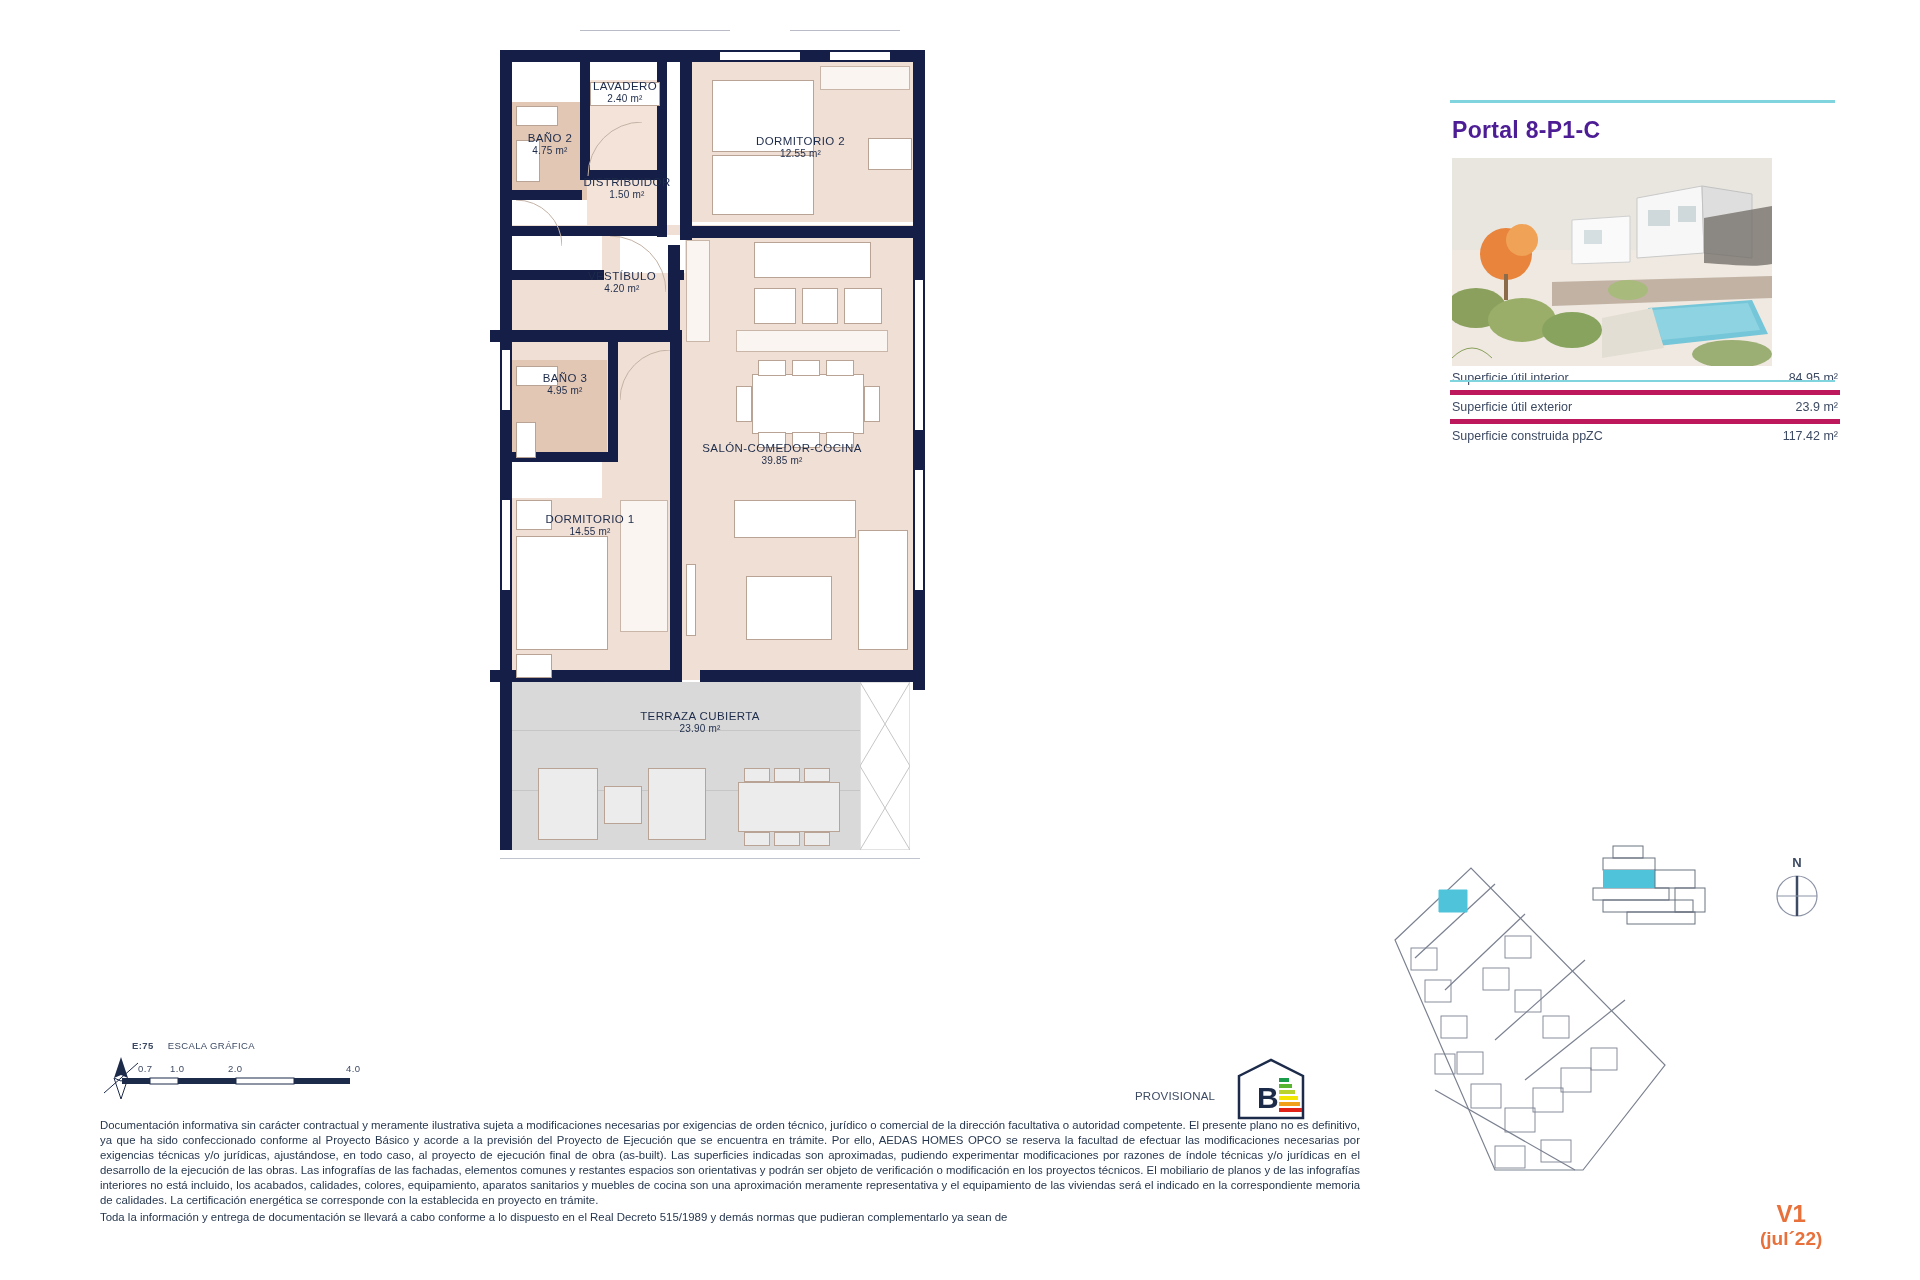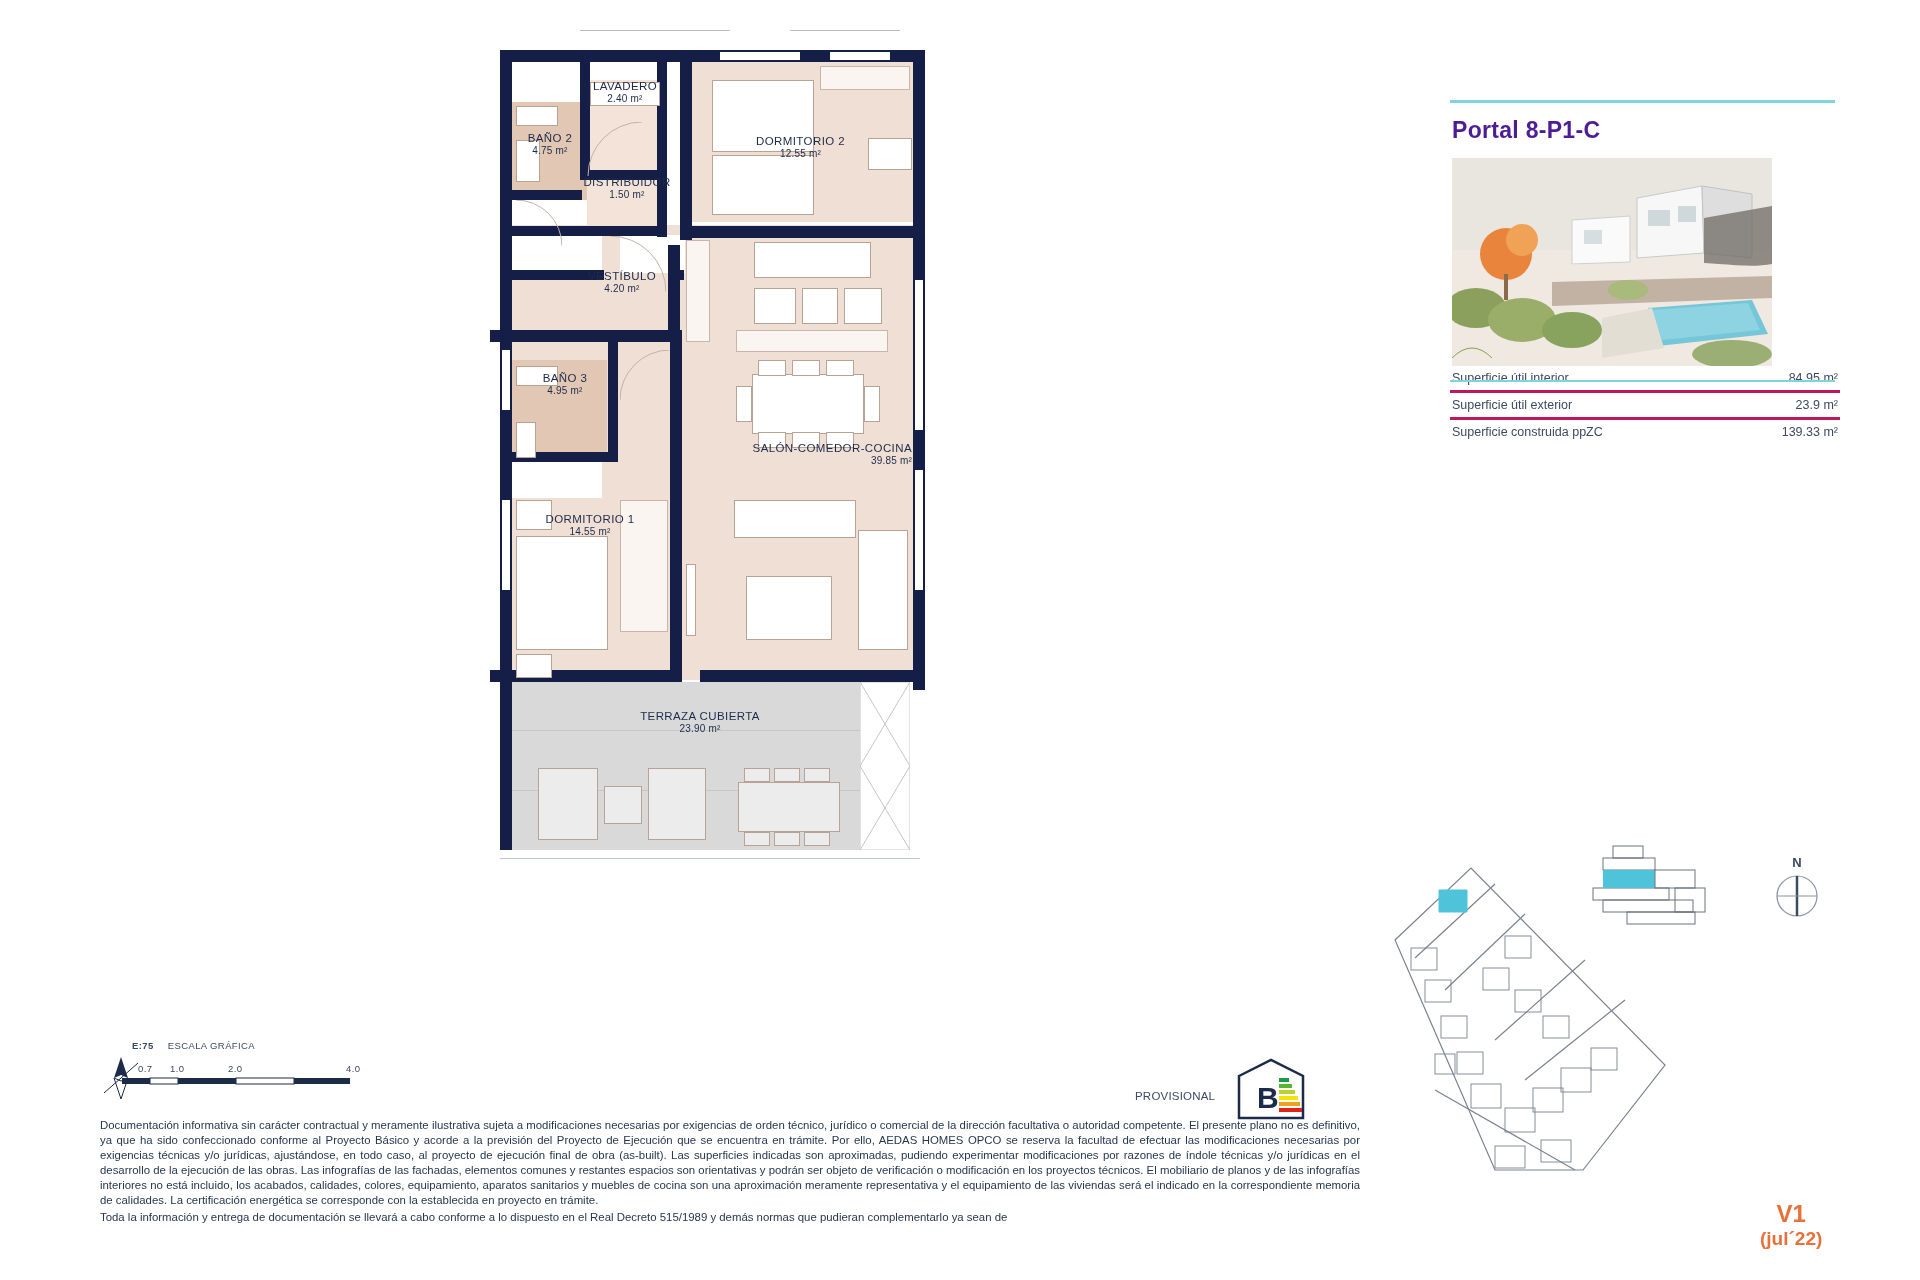--- a/index.html
+++ b/index.html
@@ -32,21 +32,21 @@
   
   .right{position:absolute;left:1450px;top:100px;width:390px;}
   .rule{height:3px;background:#7fd4de;width:385px;}
   .rule.thin{height:2px;}
   .portal-title{font-size:23px;font-weight:bold;color:#4c1d95;letter-spacing:.3px;margin:14px 0 14px 2px;}
   .render{width:320px;height:208px;position:relative;overflow:hidden;background:#efe9e2;margin-left:2px;}
   .sup-head{display:flex;align-items:flex-end;justify-content:space-between;margin:14px 2px 12px 2px;}
   .sup-title{font-size:26px;font-weight:bold;color:#1d2b4a;}
   .viv{font-size:15px;color:#e8703a;font-weight:bold;}
   .viv b{font-size:24px;margin-left:8px;}
-  .row{display:flex;justify-content:space-between;font-size:12.5px;color:#3d4a63;padding:5px 2px;border-bottom:3px solid #be185d;}
+  .row{display:flex;justify-content:space-between;font-size:12.5px;color:#3d4a63;padding:5px 2px;border-bottom:5px solid #be185d;}
   .row:last-child{border-bottom:none;}
   .decreto{margin-top:58px;}
   .decreto-t{font-size:12.5px;font-weight:bold;color:#1d2b4a;margin:0 2px 6px 2px;letter-spacing:.2px;}
 
   
   .scale-block{position:absolute;left:100px;top:1040px;width:350px;}
   .scale-txt{font-size:9.5px;color:#3d4a63;letter-spacing:.4px;}
   .compass{position:absolute;left:98px;top:1055px;width:46px;height:46px;}
   .legal{position:absolute;left:100px;top:1118px;width:1260px;font-size:11.4px;line-height:1.32;color:#26374f;text-align:justify;}
   .prov{position:absolute;left:1135px;top:1090px;font-size:11.5px;color:#3d4a63;letter-spacing:.2px;}
@@ -216,21 +216,21 @@
       <div class="a">1.50 m²</div>
     </div>
     <div class="lbl" style="left:42px;top:240px;width:180px;">
       <div class="n">VESTÍBULO</div>
       <div class="a">4.20 m²</div>
     </div>
     <div class="lbl" style="left:10px;top:342px;width:130px;">
       <div class="n">BAÑO 3</div>
       <div class="a">4.95 m²</div>
     </div>
-    <div class="lbl" style="left:190px;top:412px;width:232px;text-align:right;">
+    <div class="lbl" style="left:176px;top:412px;width:232px;">
       <div class="n">SALÓN-COMEDOR-COCINA</div>
       <div class="a">39.85 m²</div>
     </div>
     <div class="lbl" style="left:20px;top:483px;width:160px;">
       <div class="n">DORMITORIO 1</div>
       <div class="a">14.55 m²</div>
     </div>
     <div class="lbl" style="left:95px;top:680px;width:230px;">
       <div class="n">TERRAZA CUBIERTA</div>
       <div class="a">23.90 m²</div>
@@ -285,21 +285,21 @@
       <div class="row">
         <span>Superficie útil interior</span>
         <span>84.95 m²</span>
       </div>
       <div class="row">
         <span>Superficie útil exterior</span>
         <span>23.9 m²</span>
       </div>
       <div class="row">
         <span>Superficie construida ppZC</span>
-        <span>139.33 m²</span>
+        <span>117.42 m²</span>
       </div>
     </div>
 
   </div>
 
   <div class="compass">
     <svg width="46" height="46" viewBox="0 0 46 46">
       <polygon points="23,2 30,23 23,20 16,23" fill="#1d2b4a"></polygon>
       <polygon points="23,44 16,23 23,26 30,23" fill="#ffffff" stroke="#1d2b4a"></polygon>
       <line x1="6" y1="38" x2="40" y2="8" stroke="#1d2b4a" stroke-width="1"></line>

